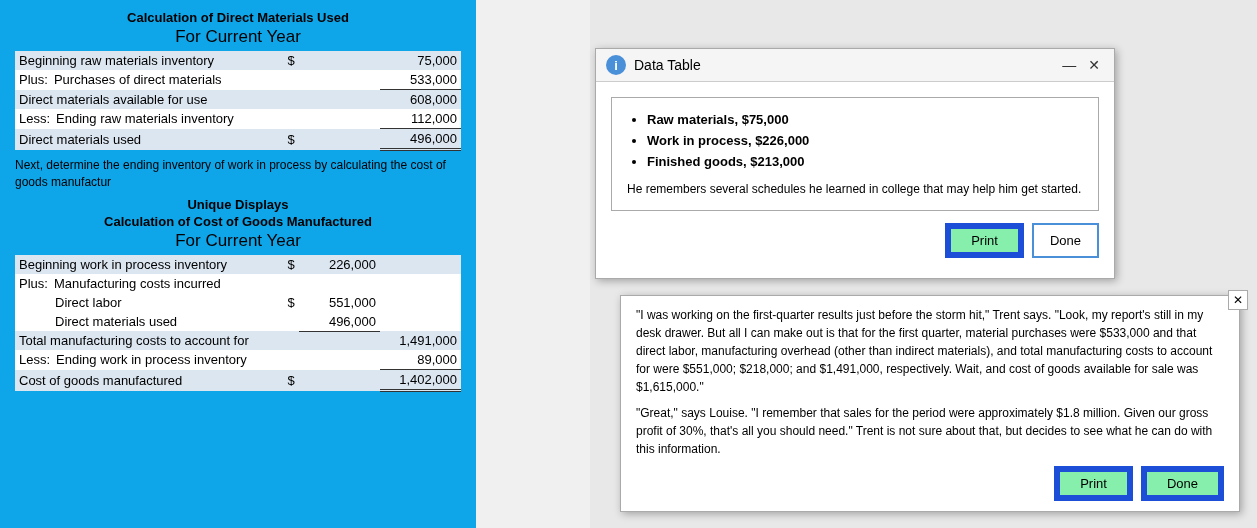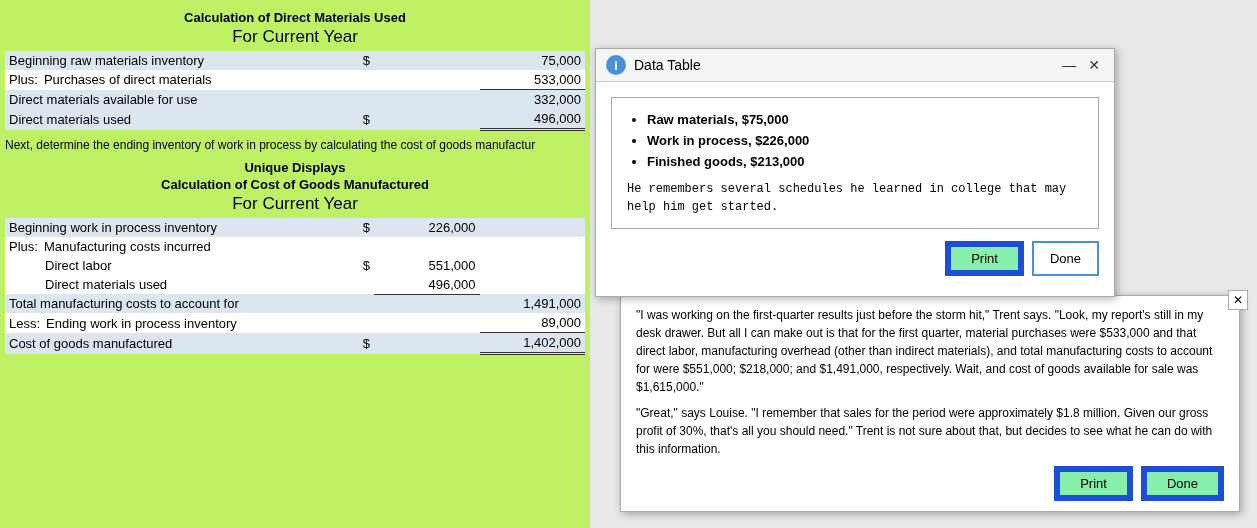--- a/index.html
+++ b/index.html
@@ -10,24 +10,24 @@
       width: 1257px;
       height: 528px;
       overflow: hidden;
       position: relative;
     }
 
     
     .main-content {
       position: absolute;
       top: 0; left: 0;
-      width: 590px;
+      width: 476px;
       height: 528px;
-      background: #bef264;
-      padding: 10px 5px;
+      background: #0ea5e9;
+      padding: 10px 15px;
       overflow: hidden;
     }
 
     .section-title {
       text-align: center;
       font-weight: bold;
       font-size: 13px;
       margin-bottom: 2px;
     }
 
@@ -153,21 +153,20 @@
     }
 
     .dialog-content-box li {
       font-weight: bold;
     }
 
     .dialog-content-box p {
       font-weight: normal;
       font-size: 12px;
       line-height: 1.5;
-      font-family: Liberation Mono, monospace;
     }
 
     .dialog-footer {
       display: flex;
       justify-content: flex-end;
       gap: 8px;
       padding: 0 0 5px 0;
     }
 
     .btn-print {
@@ -249,21 +248,27 @@
       <tr class="row-plain">
         <td class="col-label"><span style="margin-right:6px;">Plus:</span>Purchases of direct materials</td>
         <td class="col-dollar"></td>
         <td class="col-amount"></td>
         <td class="col-total" style="border-bottom:1px solid #333;">533,000</td>
       </tr>
       <tr class="row-shaded">
         <td class="col-label">Direct materials available for use</td>
         <td class="col-dollar"></td>
         <td class="col-amount"></td>
-        <td class="col-total">332,000</td>
+        <td class="col-total">608,000</td>
+      </tr>
+      <tr class="row-plain">
+        <td class="col-label"><span style="margin-right:6px;">Less:</span>Ending raw materials inventory</td>
+        <td class="col-dollar"></td>
+        <td class="col-amount"></td>
+        <td class="col-total" style="border-bottom:1px solid #333;">112,000</td>
       </tr>
       <tr class="row-shaded">
         <td class="col-label">Direct materials used</td>
         <td class="col-dollar">$</td>
         <td class="col-amount"></td>
         <td class="col-total" style="border-bottom:3px double #333;">496,000</td>
       </tr>
     </tbody>
   </table>
 

